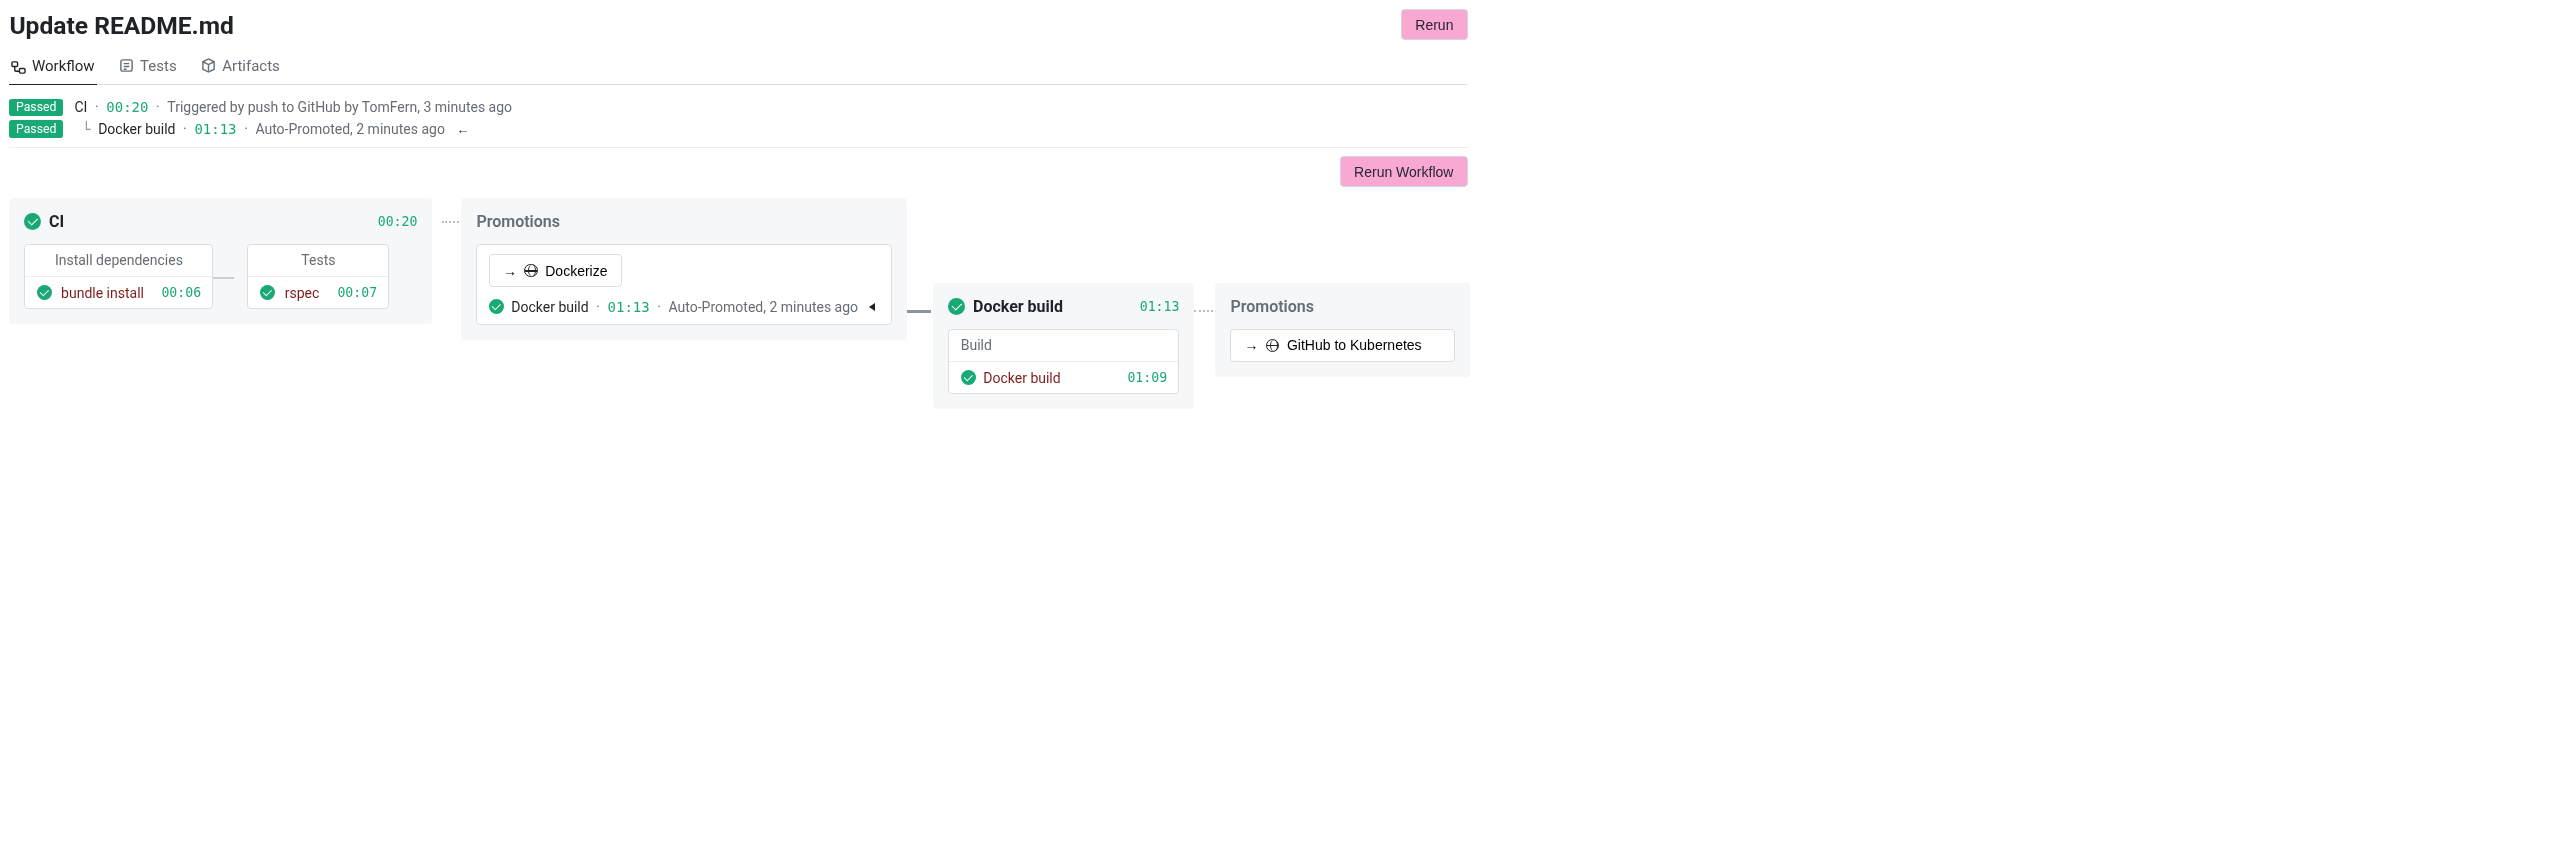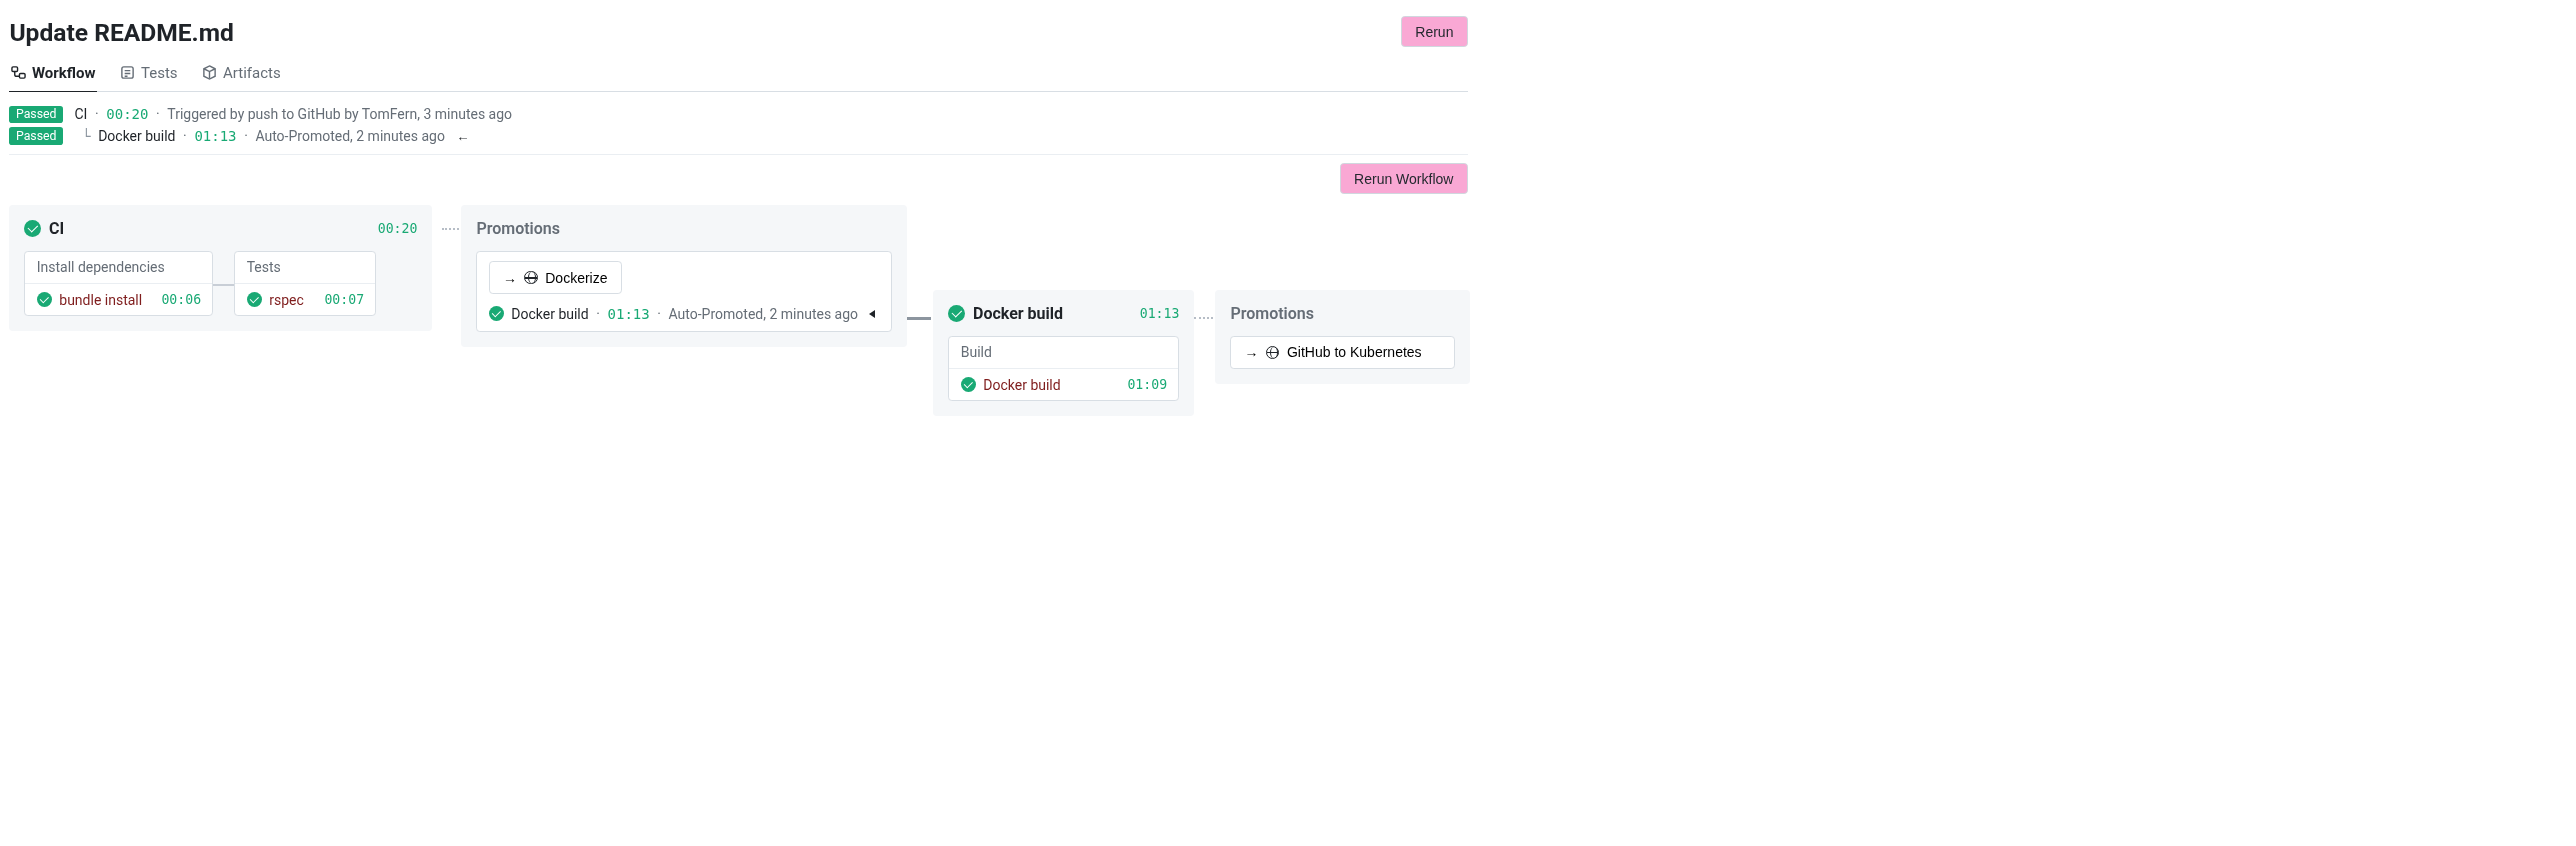--- a/index.html
+++ b/index.html
@@ -11,21 +11,21 @@
     font-size: 13.2px;
   }
   .page {
     width: 1477px;
     padding: 0 9.4px;
   }
   .header-row {
     display: flex;
     align-items: flex-start;
     justify-content: space-between;
-    padding-top: 16px;
+    padding-top: 9px;
   }
   h1.title {
     font-size: 24.6px;
     font-weight: 700;
     margin: 1.9px 0 9.4px 0;
   }
   .btn {
     background: #f9a8d4;
     border: 0.9px solid #d0d7de;
     border-radius: 3.8px;
@@ -47,22 +47,23 @@
     gap: 5.7px;
     padding: 7.6px 1.9px 9.4px 1.9px;
     color: #656d76;
     font-size: 15px;
     cursor: pointer;
     border-bottom: 1.9px solid transparent;
     margin-bottom: -0.9px;
   }
   .tab.active {
     color: #1f2328;
-    font-weight: 700;
+    font-weight: 400;
     border-bottom-color: #1f2328;
+    align-items: flex-end;
   }
   .tab svg { display: block; }
 
   .summary { margin-bottom: 7.6px; }
   .summary-row {
     display: flex;
     align-items: center;
     gap: 7.6px;
     padding: 1.9px 0;
     font-size: 14px;
@@ -146,23 +147,24 @@
     width: 4.7px; height: 7.6px;
     border: solid #ffffff;
     border-width: 0 1.9px 1.9px 0;
     transform: rotate(45deg) translate(-0.9px,-0.9px);
   }
   .check-sm { width: 15px; height: 15px; }
   .check-sm::after { width:3.8px; height:6.6px; border-width:0 1.9px 1.9px 0; }
 
   .blocks-row {
     display: flex;
-    gap: 21px;
+    gap: 34px;
     align-items: stretch;
     position: relative;
+    text-align: center;
   }
   .block {
     background: #ffffff;
     border: 0.9px solid #d8dee4;
     border-radius: 3.8px;
     min-width: 142px;
   }
   .block-header {
     padding: 7.6px 11.3px;
     color: #656d76;

